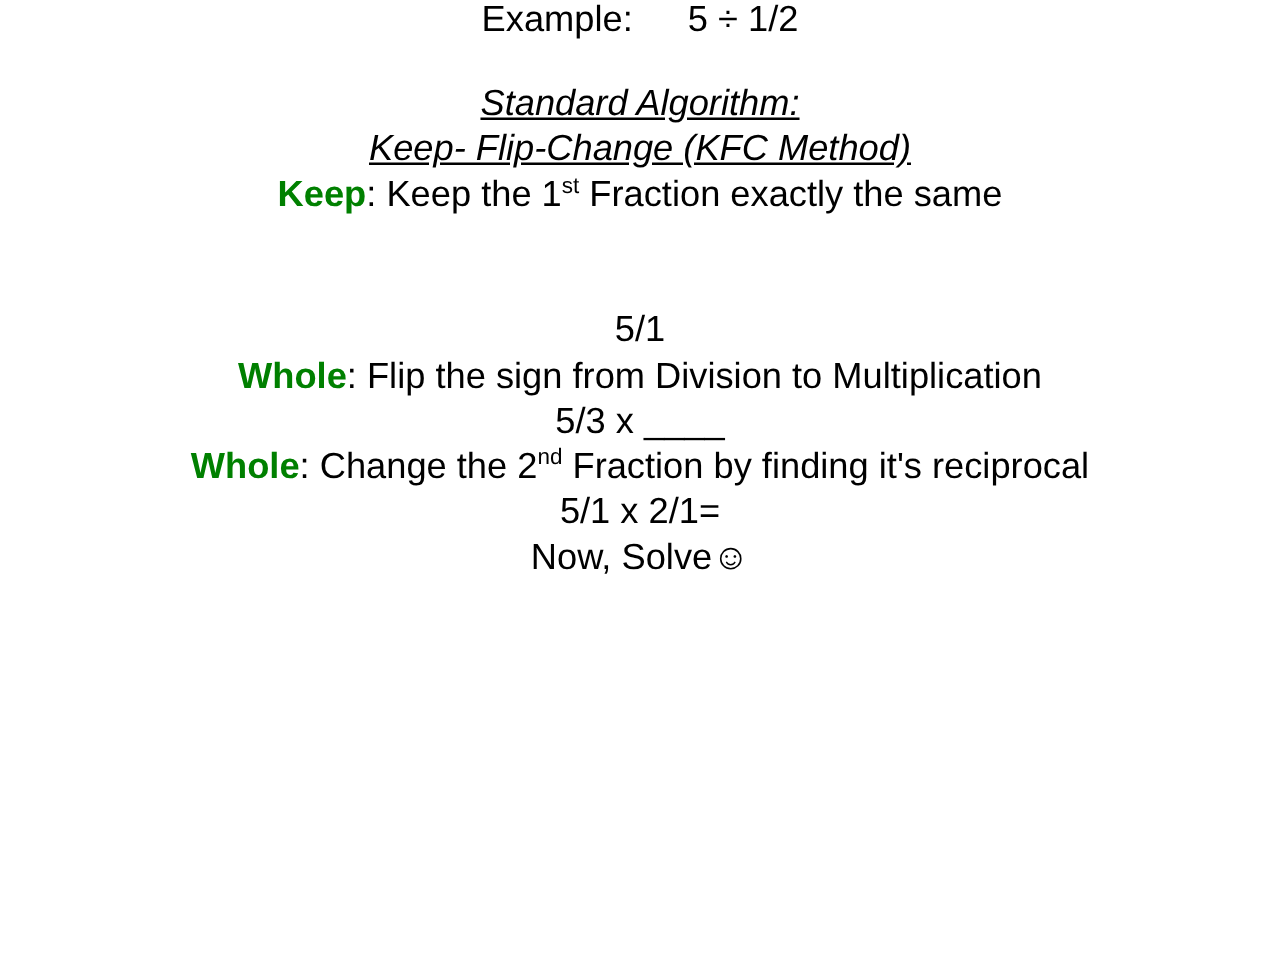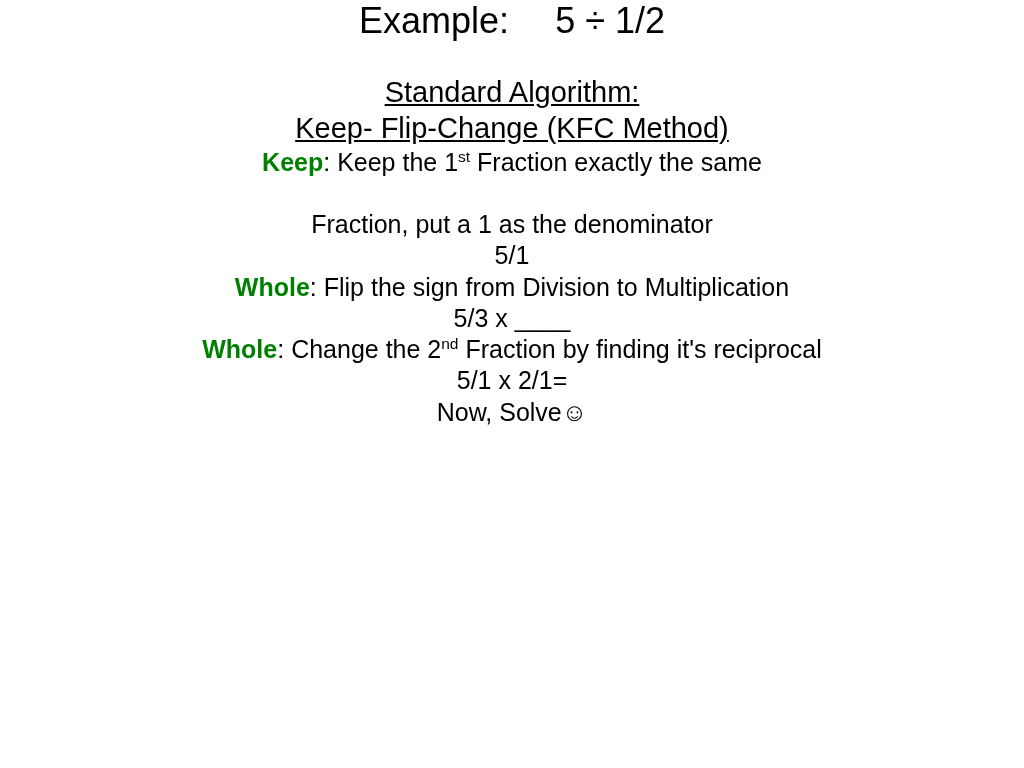--- a/index.html
+++ b/index.html
@@ -22,31 +22,32 @@
     text-align: center;
   }
   .title {
     font-size: 72px;
     font-weight: 400;
     line-height: 1.08;
     margin-top: 52px;
     margin-bottom: 28px;
   }
   .example-line {
-    font-size: 36px;
+    font-size: 29px;
     margin-bottom: 32px;
   }
   .example-label { display:inline-block; margin-right: 36px; }
   .algo-head {
     font-size: 29px;
+    font-style: italic;
     text-decoration: underline;
     line-height: 1.25;
   }
   .body-block {
-    font-size: 25px;
+    font-size: 29px;
     line-height: 1.25;
   }
   .kw {
     color: #008000;
     font-weight: bold;
   }
   .ord {
     font-size: 0.62em;
     vertical-align: super;
     line-height: 0;
@@ -67,21 +68,21 @@
   </div>
 
   <div class="algo-head">
     <span>Standard Algorithm:</span><br>
     <span>Keep- Flip-Change (KFC Method)</span>
   </div>
 
   <div class="body-block">
     <span class="kw">Keep</span><span>: </span><span>Keep the 1</span><span class="ord">st</span><span> Fraction exactly the same</span><br>
     <br>
-    <span>Fraction, put a 1 as the denominator</span><br>
+    <br>
     <span>5/1</span><br>
     <span class="kw">Whole</span><span>: Flip the sign from Division to Multiplication</span><br>
     <span>5/3 x ____</span><br>
     <span class="kw">Whole</span><span>: Change the 2</span><span class="ord">nd</span><span> Fraction by finding it's reciprocal</span><br>
     <span>5/1  x  2/1=</span><br>
     <span>Now, </span><span class="solve">Solve</span><span>☺</span>
   </div>
 
 </div>
 

